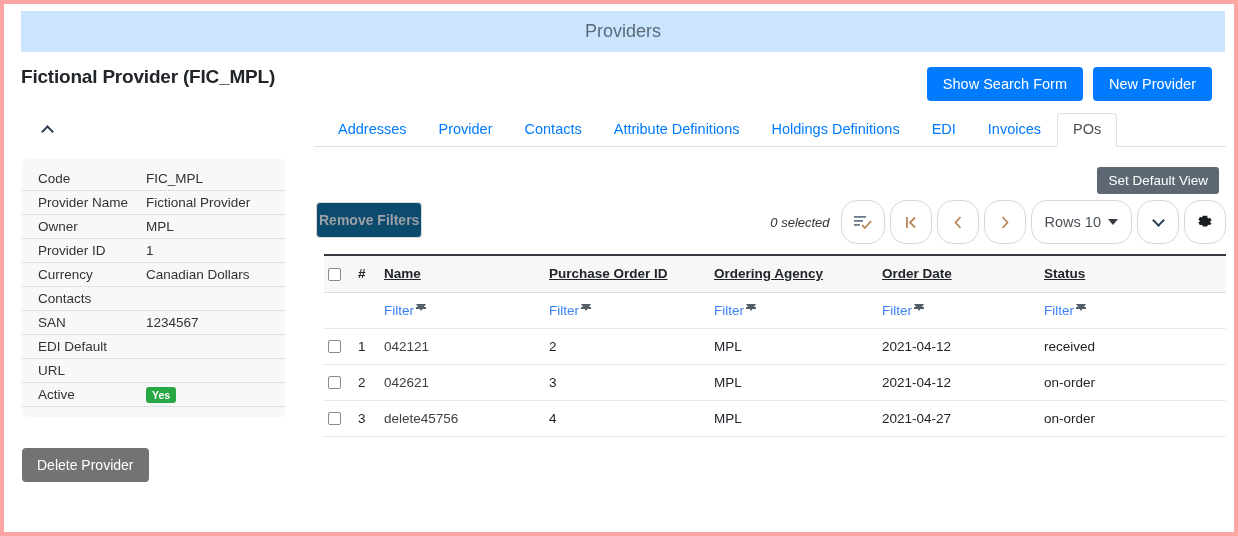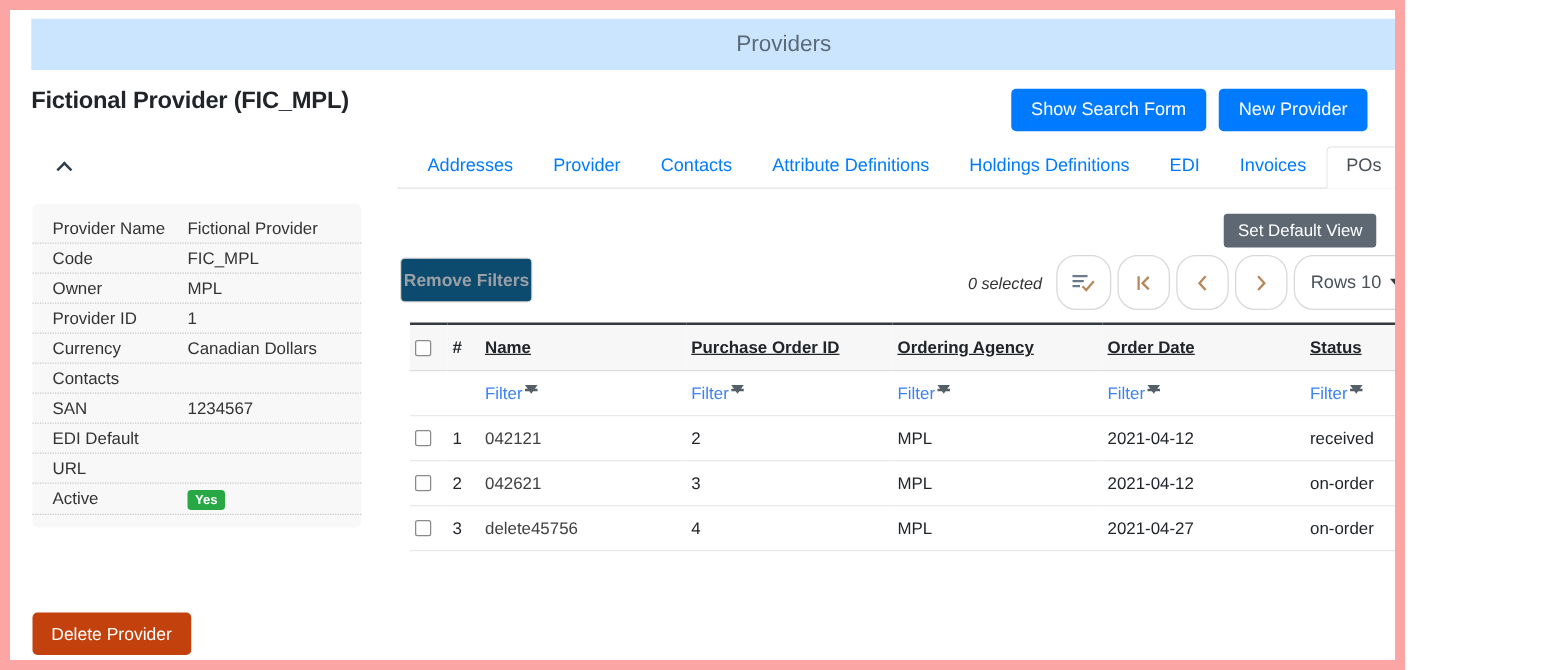--- a/index.html
+++ b/index.html
@@ -5,23 +5,23 @@
   * { box-sizing: border-box; }
   html, body {
     margin: 0; padding: 0;
     background: #ffffff;
     font-family: "Liberation Sans", sans-serif;
   }
   body { width: 1238px; height: 536px; overflow: hidden; }
 
   .page {
     position: relative;
-    width: 1124px; height: 536px;
+    width: 1238px; height: 536px;
     background: #ffffff;
-    border: 8px solid #fca5a5;
+    border: 4px solid #fca5a5;
     overflow: hidden;
   }
 
   
   .banner {
     position: absolute;
     left: 17px; top: 7px;
     width: 1204px; height: 41px;
     background: #cce5ff;
     color: #5a6a78;
@@ -99,22 +99,22 @@
     color: #ffffff;
     font-size: 10.5px;
     font-weight: bold;
     border-radius: 3px;
     padding: 2px 6px 2px 6px;
     line-height: 12px;
   }
 
   .btn-delete {
     position: absolute;
-    left: 18px; top: 482px;
-    background: #c2410c;
+    left: 18px; top: 444px;
+    background: #737373;
     color: #ffffff;
     border: none;
     border-radius: 4px;
     font-size: 14px;
     padding: 9px 15px;
     cursor: pointer;
     font-family: inherit;
   }
 
   
@@ -314,26 +314,26 @@
     <button class="btn-primary">Show Search Form</button>
     <button class="btn-primary">New Provider</button>
   </div>
 
   <div class="collapse-toggle">
     <span class="chev-up"></span>
   </div>
 
   <div class="summary-card" id="summary-card">
       <div class="summary-row">
+        <div class="summary-label">Code</div>
+        <div class="summary-value">FIC_MPL</div>
+      </div>
+      <div class="summary-row">
         <div class="summary-label">Provider Name</div>
         <div class="summary-value">Fictional Provider</div>
-      </div>
-      <div class="summary-row">
-        <div class="summary-label">Code</div>
-        <div class="summary-value">FIC_MPL</div>
       </div>
       <div class="summary-row">
         <div class="summary-label">Owner</div>
         <div class="summary-value">MPL</div>
       </div>
       <div class="summary-row">
         <div class="summary-label">Provider ID</div>
         <div class="summary-value">1</div>
       </div>
       <div class="summary-row">

